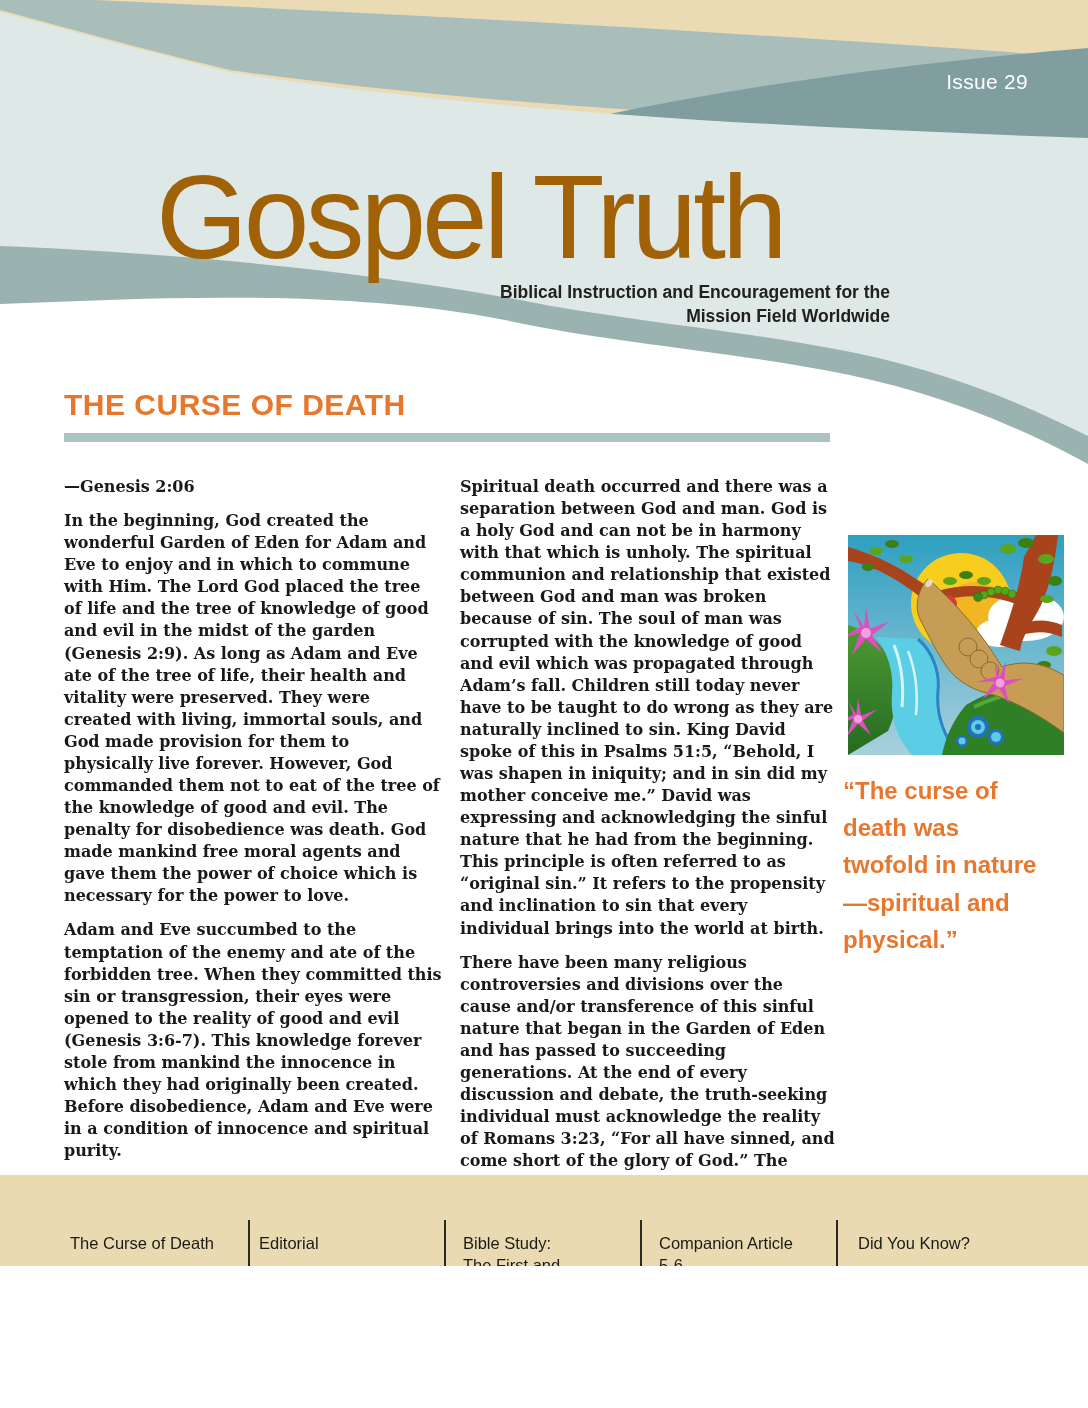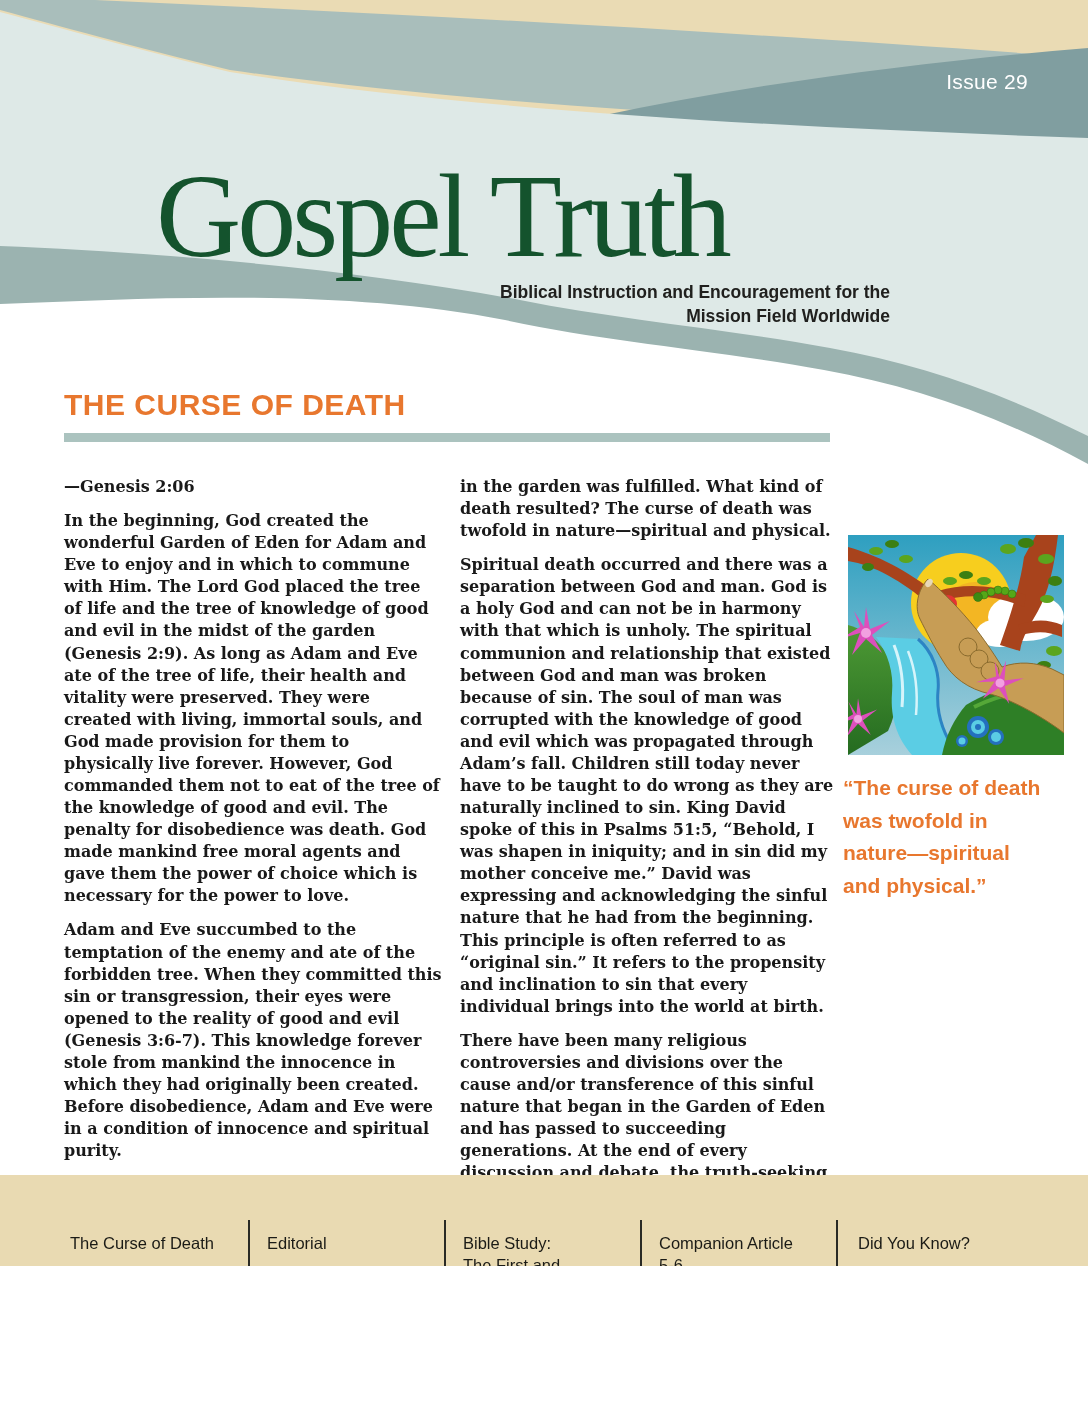--- a/index.html
+++ b/index.html
@@ -1,40 +1,40 @@
 <!DOCTYPE html>
 <html><head>
 <meta charset="utf-8">
 <style>
   html,body{margin:0;padding:0;background:#ffffff;}
   .page{position:relative;width:1088px;height:1266px;background:#ffffff;overflow:hidden;
         font-family:"Liberation Sans",sans-serif;}
   
   .masthead-svg{position:absolute;top:0;left:0;}
   .issue{position:absolute;top:70px;right:60px;color:#ffffff;font-size:21px;letter-spacing:.3px;}
-  .brand{position:absolute;top:158px;left:156px;margin:0;font-family:Liberation Serif, serif;
-         font-weight:500;font-size:118px;color:#14532d;letter-spacing:-4px;line-height:1;}
+  .brand{position:absolute;top:158px;left:156px;margin:0;font-family:Liberation Sans, sans-serif;
+         font-weight:500;font-size:118px;color:#a16207;letter-spacing:-4px;line-height:1;}
   .tagline{position:absolute;top:281px;right:198px;text-align:right;color:#20201e;
            font-size:17.5px;line-height:1.35;font-weight:bold;}
   
   .article-title{position:absolute;top:388px;left:64px;margin:0;color:#e8772e;
                  font-size:30px;font-weight:bold;letter-spacing:.5px;}
   .title-rule{position:absolute;top:433px;left:64px;width:766px;height:9px;background:#abc3bf;}
   .col{position:absolute;top:476px;width:378px;font-family:"DejaVu Serif",serif;
        font-weight:700;font-size:16px;line-height:1.38;color:#191919;}
   .col p{margin:0 0 12px 0;}
   .col-1{left:64px;}
   .col-2{left:460px;}
   .quote{font-style:italic;}
   .attr{margin-top:-12px;}
   .continued{font-style:italic;text-align:right;font-size:15px;}
   
   .illus{position:absolute;top:535px;left:848px;}
   .pullquote{position:absolute;top:772px;left:843px;width:205px;color:#e8772e;
-             font-size:21px;line-height:1.55;font-weight:600;}
+             font-size:24px;line-height:1.55;font-weight:600;}
   
   .toc-band{position:absolute;top:1175px;left:0;width:1088px;height:233px;background:#e9dab2;}
   .toc-divider{position:absolute;top:1220px;width:2px;height:102px;background:#2a2a25;}
   .toc-col{position:absolute;top:1232px;width:180px;color:#1b1b16;font-size:16.5px;}
   .toc-line{min-height:22px;line-height:22px;}
   .toc-page{position:absolute;top:1316px;color:#1b1b16;font-size:16.5px;}
 </style>
 </head>
 <body>
 
@@ -61,21 +61,20 @@
     <div class="title-rule"></div>
 
     <div class="col col-1">
       <p class="attr">—Genesis 2:06</p>
       <p>In the beginning, God created the wonderful Garden of Eden for Adam and Eve to enjoy and in which to commune with Him. The Lord God placed the tree of life and the tree of knowledge of good and evil in the midst of the garden (Genesis 2:9). As long as Adam and Eve ate of the tree of life, their health and vitality were preserved. They were created with living, immortal souls, and God made provision for them to physically live forever. However, God commanded them not to eat of the tree of the knowledge of good and evil. The penalty for disobedience was death. God made mankind free moral agents and gave them the power of choice which is necessary for the power to love.</p>
       <p>Adam and Eve succumbed to the temptation of the enemy and ate of the forbidden tree. When they committed this sin or transgression, their eyes were opened to the reality of good and evil (Genesis 3:6-7). This knowledge forever stole from mankind the innocence in which they had originally been created. Before disobedience, Adam and Eve were in a condition of innocence and spiritual purity.</p>
       <p>God was true to His word as He is today and will be in the future. God’s pronouncement of death</p>
     </div>
 
     <div class="col col-2">
-      <p>in the garden was fulfilled. What kind of death resulted? The curse of death was twofold in nature—spiritual and physical.</p>
       <p>Spiritual death occurred and there was a separation between God and man. God is a holy God and can not be in harmony with that which is unholy. The spiritual communion and relationship that existed between God and man was broken because of sin. The soul of man was corrupted with the knowledge of good and evil which was propagated through Adam’s fall. Children still today never have to be taught to do wrong as they are naturally inclined to sin. King David spoke of this in Psalms 51:5, “Behold, I was shapen in iniquity; and in sin did my mother conceive me.” David was expressing and acknowledging the sinful nature that he had from the beginning. This principle is often referred to as “original sin.” It refers to the propensity and inclination to sin that every individual brings into the world at birth.</p>
       <p>There have been many religious controversies and divisions over the cause and/or transference of this sinful nature that began in the Garden of Eden and has passed to succeeding generations. At the end of every discussion and debate, the truth-seeking individual must acknowledge the reality of Romans 3:23, “For all have sinned, and come short of the glory of God.” The tendency</p>
       <p class="continued">(continued on page 2)</p>
     </div>
 
     <svg class="illus" width="216" height="220" viewBox="0 0 216 220">
       <defs>
         <linearGradient id="skyG" x1="0" y1="0" x2="0" y2="1">
           <stop offset="0" stop-color="#2e9fc0"></stop>
             <stop offset="1" stop-color="#a8d0dc"></stop>
@@ -178,21 +177,21 @@
     <div class="toc-divider" style="left:248px;"></div>
     <div class="toc-divider" style="left:444px;"></div>
     <div class="toc-divider" style="left:640px;"></div>
     <div class="toc-divider" style="left:836px;"></div>
 
     <div class="toc-col" style="left:70px;">
       <div class="toc-line">The Curse of Death</div>
     </div>
     <div class="toc-page" style="left:70px;">1</div>
 
-    <div class="toc-col" style="left:267px;">
+    <div class="toc-col" style="left:259px;">
       <div class="toc-line">Editorial</div>
     </div>
     <div class="toc-page" style="left:267px;">3</div>
 
     <div class="toc-col" style="left:463px;">
       <div class="toc-line">Bible Study:</div>
       <div class="toc-line">The First and</div>
       <div class="toc-line">Second Death and</div>
       <div class="toc-line">Instruction</div>
     </div>

